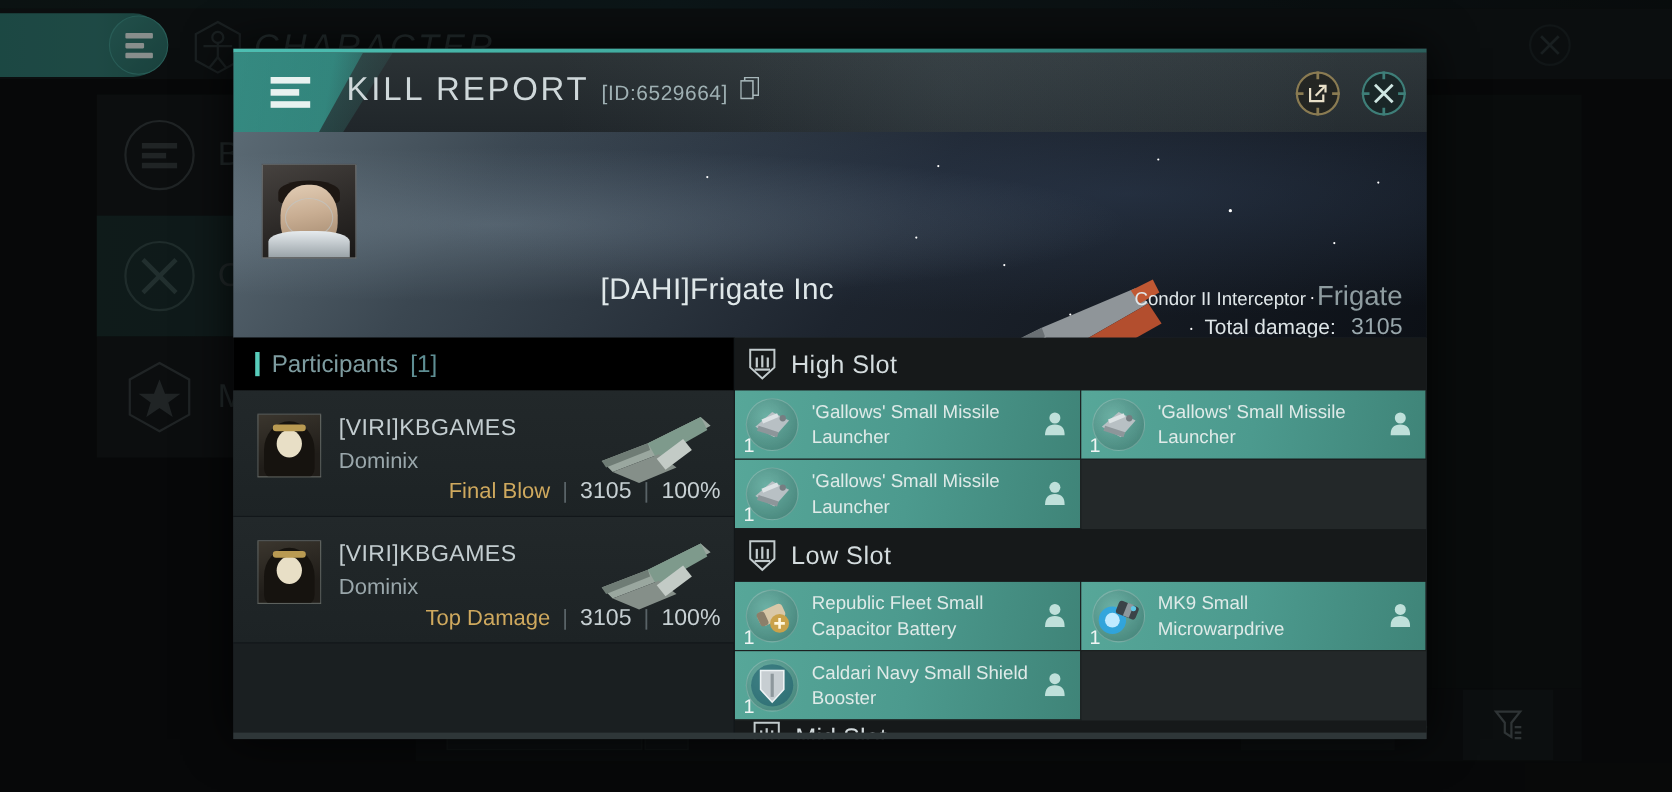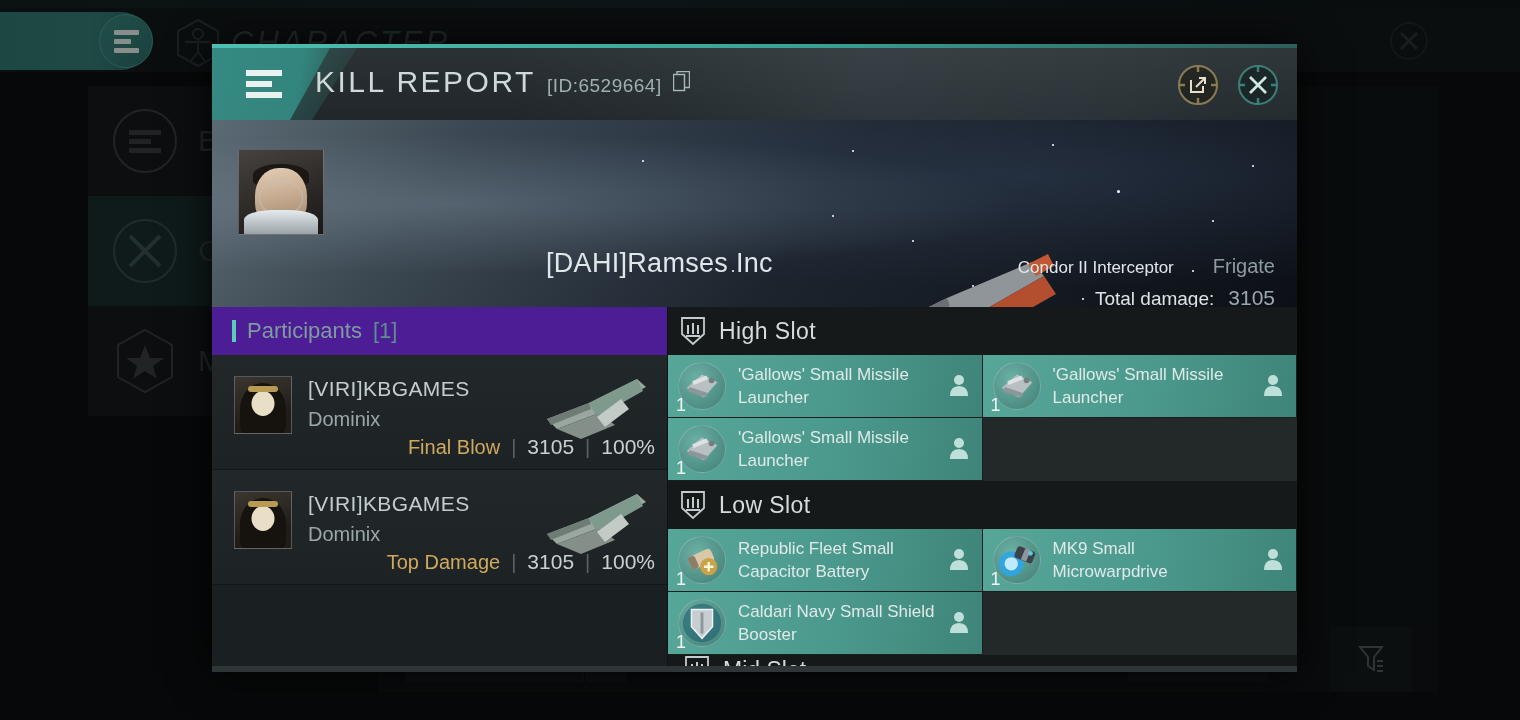--- a/index.html
+++ b/index.html
@@ -218,40 +218,40 @@
 
   #victim-ship {
     position: absolute; left: 620px; top: 120px; width: 270px; height: 170px;
   }
 
   #ship-name {
     position: absolute; right: 22px; top: 135px;
     display: flex; align-items: baseline; gap: 10px;
   }
   #ship-name .nm { font-size: 17px; color: #e0e7e9; }
-  #ship-name .cls { font-size: 20px; color: #8e9ca0; margin-left: 29px; }
+  #ship-name .cls { font-size: 25px; color: #8e9ca0; }
   #total-dmg {
     position: absolute; right: 22px; top: 166px;
     display: flex; align-items: baseline; gap: 14px;
   }
   #total-dmg .lbl { font-size: 19px; color: #dde4e6; }
   #total-dmg .val { font-size: 21px; color: #9aa8ad; }
 
   
   #body-split {
     position: absolute; left: 0; top: 263px; width: 1085px; height: 365px;
     display: flex;
   }
   
   #participants-col {
     width: 456px; height: 365px; background: #1a1f21;
     border-right: 1px solid #0e1214;
   }
   #participants-head {
-    height: 48px; background: #4c1d95;
+    height: 48px; background: #000000;
     display: flex; align-items: center; gap: 11px; padding-left: 20px;
   }
   #participants-head .bar { width: 4px; height: 22px; background: #58cdbb; }
   #participants-head .t { font-size: 22px; color: #7e9ca0; }
   #participants-head .c { font-size: 22px; color: #5e8e93; }
 
   .participant {
     position: relative; height: 115px;
     background: linear-gradient(180deg,#22282a 0%, #1d2325 100%);
     border-bottom: 1px solid #12171a;
@@ -508,21 +508,21 @@
       <polygon points="196,24 216,14 222,26 204,36" fill="#c05833"></polygon>
     </svg>
 
     <div id="victim-portrait">
       <div class="hair"></div>
       <div class="face"></div>
       <div class="implant"></div>
       <div class="neck"></div>
     </div>
 
-    <div id="victim-name">[DAHI]Ramses Inc</div>
+    <div id="victim-name">[DAHI]Frigate Inc</div>
 
     <div id="ship-name">
       <span class="nm">Condor II Interceptor</span>
       <span class="cls">Frigate</span>
     </div>
     <div id="total-dmg">
       <span class="lbl">Total damage:</span>
       <span class="val">3105</span>
     </div>
 

